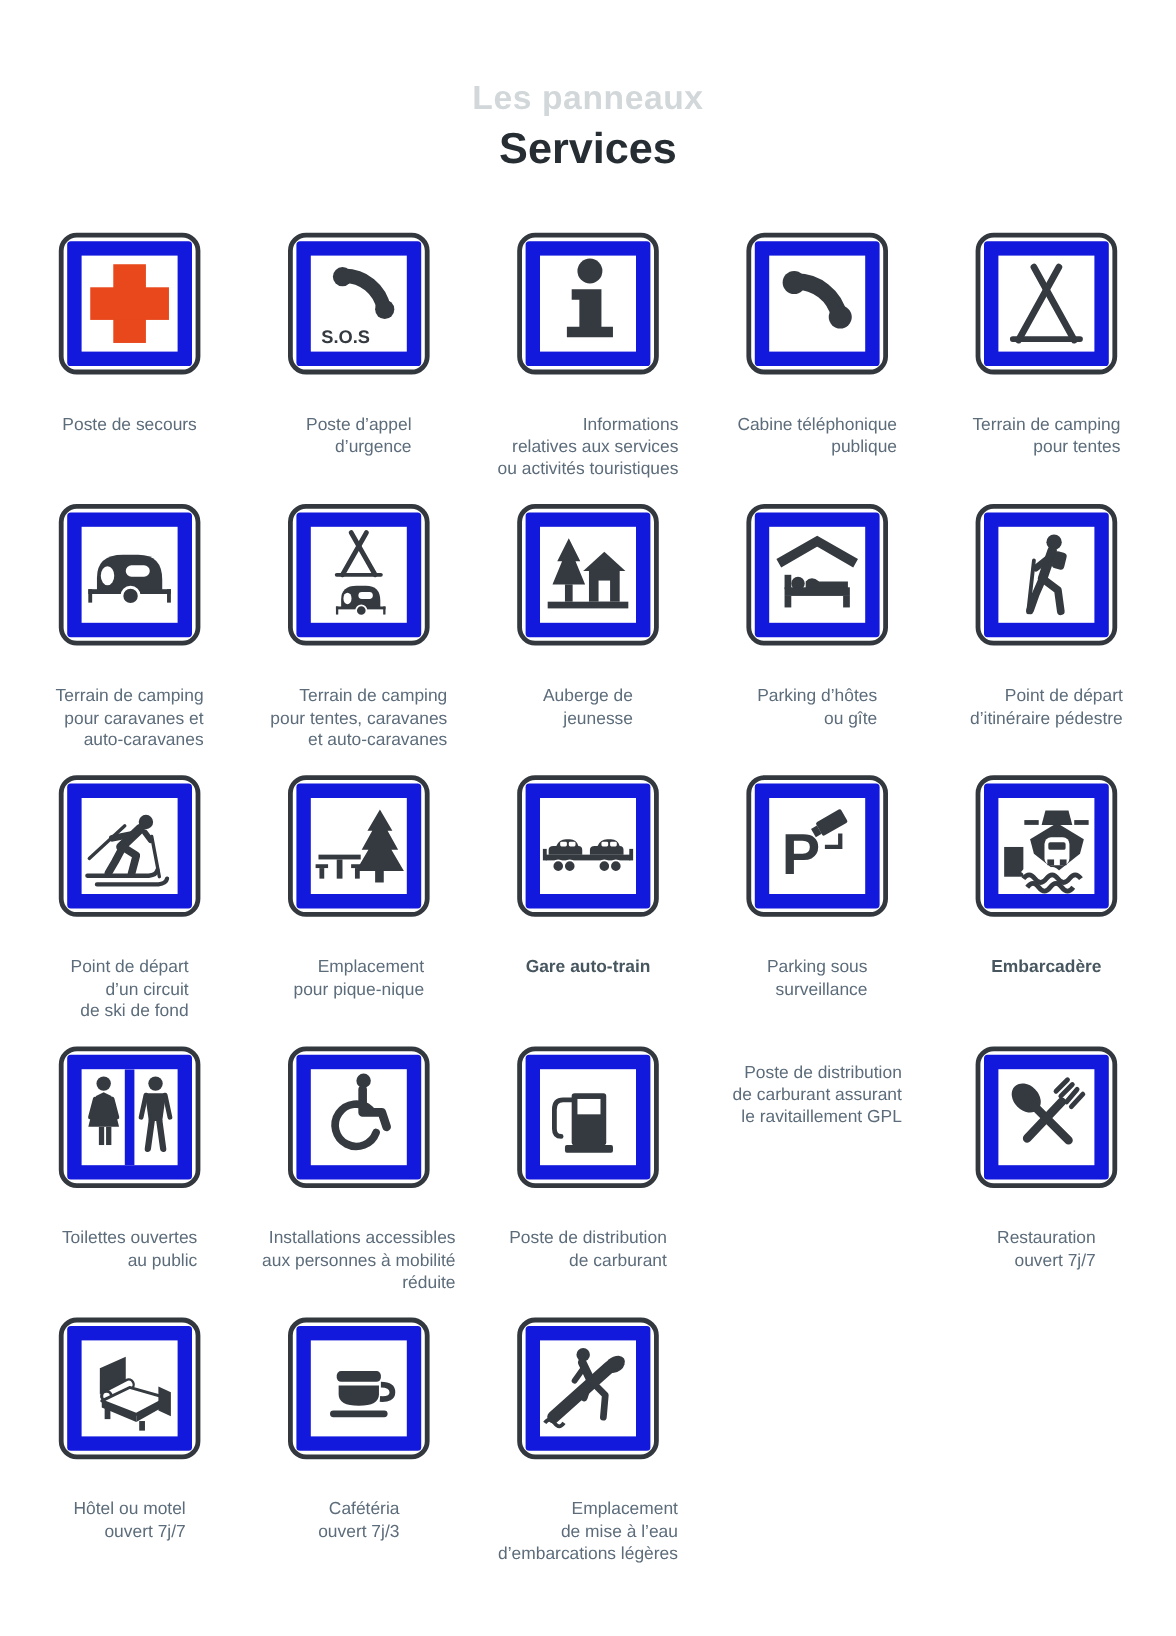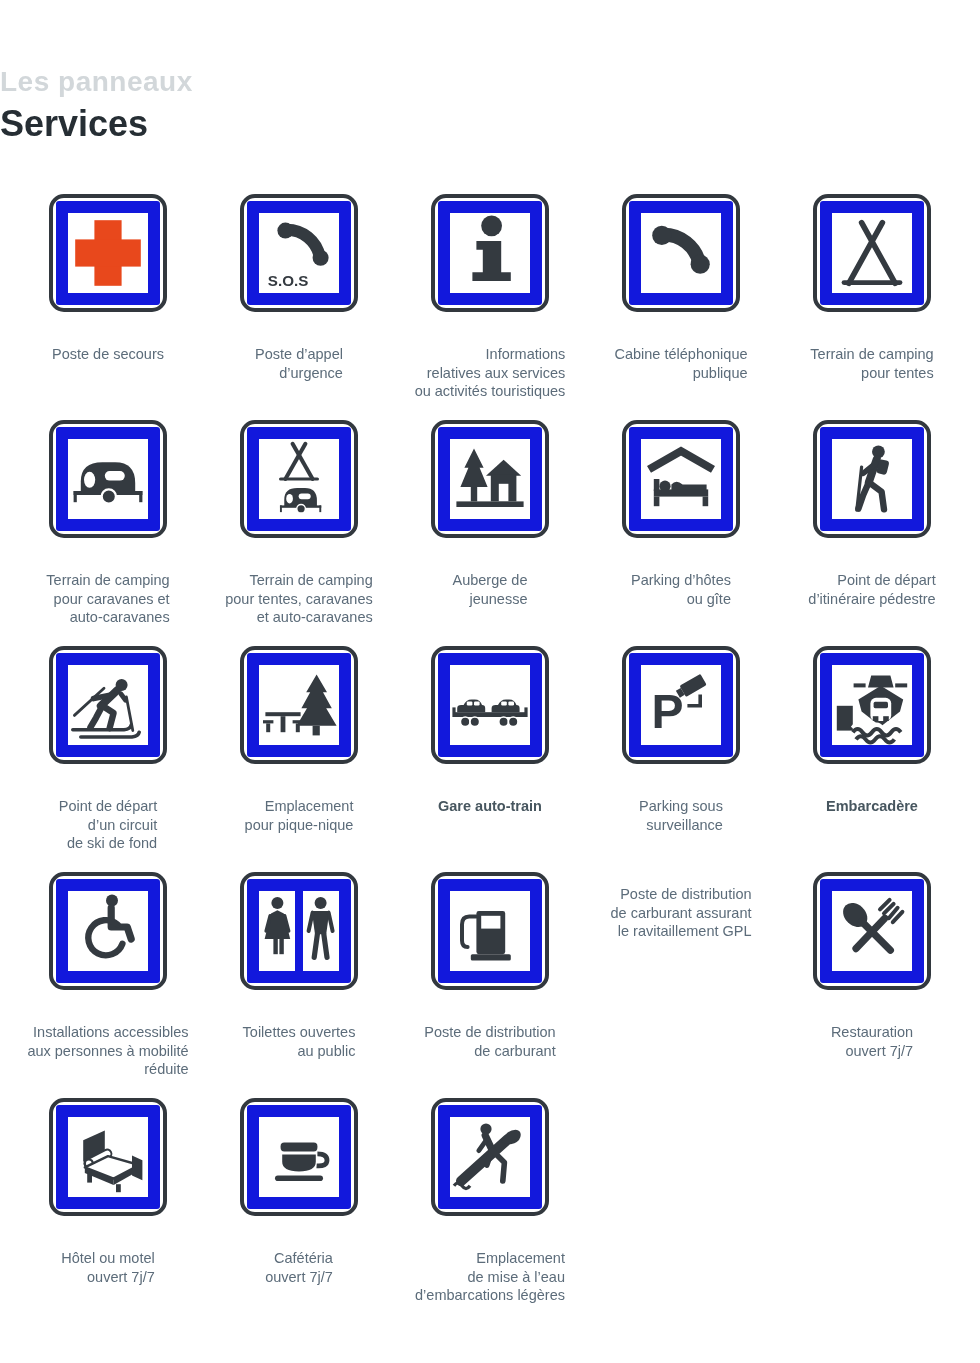--- a/index.html
+++ b/index.html
@@ -1,21 +1,21 @@
 <!DOCTYPE html>
 <html style="--blue: #1218DC; --outline: #32383E; --dark: #343A40; --red: #E8481C; --white: #FFFFFF; --label: #5C6C7A; --label_bold: #47565F; --subtitle_gray: #D2D7DA; --title_dark: #262E34;"><head>
 <meta charset="utf-8">
 <style>
   html,body{margin:0;padding:0;}
   body{
     width:980px;height:1363px;background:#ffffff;
     font-family:"Liberation Sans", sans-serif;
     -webkit-font-smoothing:antialiased;
   }
-  .header{padding-top:66px;}
+  .header{padding-top:66px;text-align:center;}
   .subtitle{font-size:28px;font-weight:700;color:var(--subtitle_gray);letter-spacing:.5px;line-height:32px;}
   .title{font-size:36px;font-weight:700;color:var(--title_dark);line-height:50px;margin-top:1px;}
   .grid{display:grid;grid-template-columns:repeat(5,191px);justify-content:center;margin-top:45px;}
   .cell{height:226px;display:flex;flex-direction:column;align-items:center;gap:20px;}
   .sign{box-sizing:border-box;flex:none;width:118px;height:118px;
         border:4px solid var(--outline);border-radius:15px;background:#fff;padding:3px;}
   .sign-blue{box-sizing:border-box;width:104px;height:104px;border-radius:3px;
         background:var(--blue);padding:12px;}
   .sign-face{width:80px;height:80px;background:#fff;overflow:hidden;}
   .icon{display:block;width:100%;height:100%;}
@@ -370,39 +370,20 @@
     </div>
     <div class="label bold">Embarcadère</div>
   </div>
 
   <div class="cell">
     <div class="sign">
       <div class="sign-blue">
         <div class="sign-face">
           <span class="icon">
                 <svg viewBox="0 0 100 100" xmlns="http://www.w3.org/2000/svg">
-                  <circle cx="55" cy="12" r="7.5" fill="#343A40"></circle>
-                  <path d="M54 21 L54 45 L74 45 L79 60" stroke="#343A40" stroke-width="9" fill="none" stroke-linecap="round" stroke-linejoin="round"></path>
-                  <path d="M62 42 A22 22 0 1 0 68 66" stroke="#343A40" stroke-width="8" fill="none" stroke-linecap="round"></path>
-                </svg>
-              </span>
-        </div>
-      </div>
-    </div>
-    <div class="label">Installations accessibles
-aux personnes à mobilité
-réduite</div>
-  </div>
-
-  <div class="cell">
-    <div class="sign">
-      <div class="sign-blue">
-        <div class="sign-face">
-          <span class="icon">
-                <svg viewBox="0 0 100 100" xmlns="http://www.w3.org/2000/svg">
                   <rect x="45" y="-2" width="10" height="104" fill="#1218DC"></rect>
                   <circle cx="23" cy="15" r="7.5" fill="#343A40"></circle>
                   <path d="M23 24 L31 28 L39 60 L7 60 L15 28 Z" fill="#343A40"></path>
                   <path d="M14 31 L9 50 M32 31 L37 50" stroke="#343A40" stroke-width="4.5" stroke-linecap="round"></path>
                   <rect x="18" y="60" width="5.5" height="19" fill="#343A40"></rect>
                   <rect x="25.5" y="60" width="5.5" height="19" fill="#343A40"></rect>
                   <circle cx="77" cy="15" r="7.5" fill="#343A40"></circle>
                   <polygon points="66,25 88,25 84,54 70,54" fill="#343A40"></polygon>
                   <path d="M67 27 L62 50 M87 27 L92 50" stroke="#343A40" stroke-width="5" stroke-linecap="round"></path>
                   <path d="M73 54 L69 83 M81 54 L85 83" stroke="#343A40" stroke-width="6.5" stroke-linecap="round"></path>
@@ -414,20 +395,39 @@
     <div class="label">Toilettes ouvertes
 au public</div>
   </div>
 
   <div class="cell">
     <div class="sign">
       <div class="sign-blue">
         <div class="sign-face">
           <span class="icon">
                 <svg viewBox="0 0 100 100" xmlns="http://www.w3.org/2000/svg">
+                  <circle cx="55" cy="12" r="7.5" fill="#343A40"></circle>
+                  <path d="M54 21 L54 45 L74 45 L79 60" stroke="#343A40" stroke-width="9" fill="none" stroke-linecap="round" stroke-linejoin="round"></path>
+                  <path d="M62 42 A22 22 0 1 0 68 66" stroke="#343A40" stroke-width="8" fill="none" stroke-linecap="round"></path>
+                </svg>
+              </span>
+        </div>
+      </div>
+    </div>
+    <div class="label">Installations accessibles
+aux personnes à mobilité
+réduite</div>
+  </div>
+
+  <div class="cell">
+    <div class="sign">
+      <div class="sign-blue">
+        <div class="sign-face">
+          <span class="icon">
+                <svg viewBox="0 0 100 100" xmlns="http://www.w3.org/2000/svg">
                   <rect x="33" y="25" width="36" height="54" rx="3" fill="#343A40"></rect>
                   <rect x="39" y="31" width="24" height="16" fill="#FFFFFF"></rect>
                   <rect x="26" y="79" width="50" height="8" rx="2" fill="#343A40"></rect>
                   <path d="M33 32 H24 Q15 32 15 42 V62 Q15 70 22 70" stroke="#343A40" stroke-width="5" fill="none" stroke-linecap="round"></path>
                 </svg>
               </span>
         </div>
       </div>
     </div>
     <div class="label">Poste de distribution
@@ -498,21 +498,21 @@
                   <rect x="27" y="32" width="46" height="11" rx="4.5" fill="#343A40"></rect>
                   <path d="M29 47 H71 V56 Q71 68 50 68 Q29 68 29 56 Z" fill="#343A40"></path>
                   <path d="M73 46 Q85 46 85 54 Q85 62 72 61" stroke="#343A40" stroke-width="6" fill="none"></path>
                   <rect x="20" y="73" width="60" height="7" rx="3.5" fill="#343A40"></rect>
                 </svg>
               </span>
         </div>
       </div>
     </div>
     <div class="label">Cafétéria
-ouvert 7j/7</div>
+ouvert 7j/3</div>
   </div>
 
   <div class="cell">
     <div class="sign">
       <div class="sign-blue">
         <div class="sign-face">
           <span class="icon">
                 <svg viewBox="0 0 100 100" xmlns="http://www.w3.org/2000/svg">
                   <path d="M14 80 L72 28" stroke="#343A40" stroke-width="13" stroke-linecap="round"></path>
                   <path d="M64 32 Q70 16 82 16 Q90 17 88 25 Q86 32 76 34 Z" fill="#343A40"></path>

